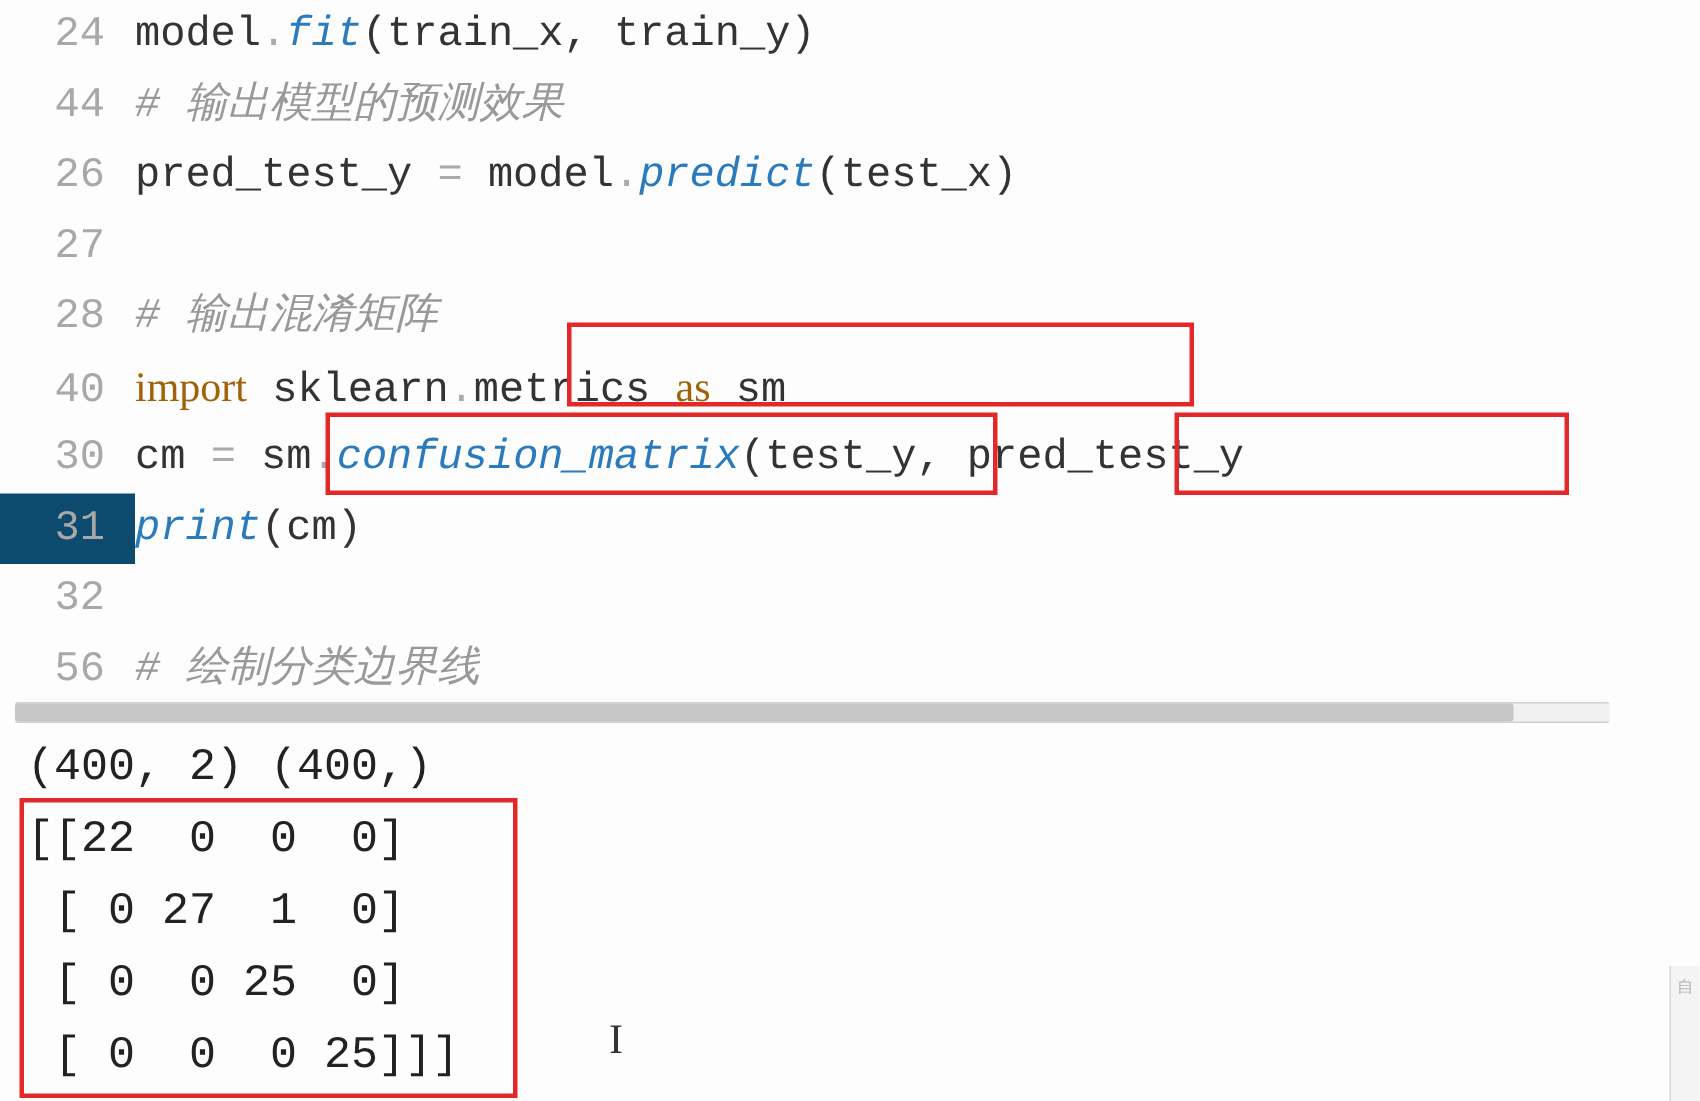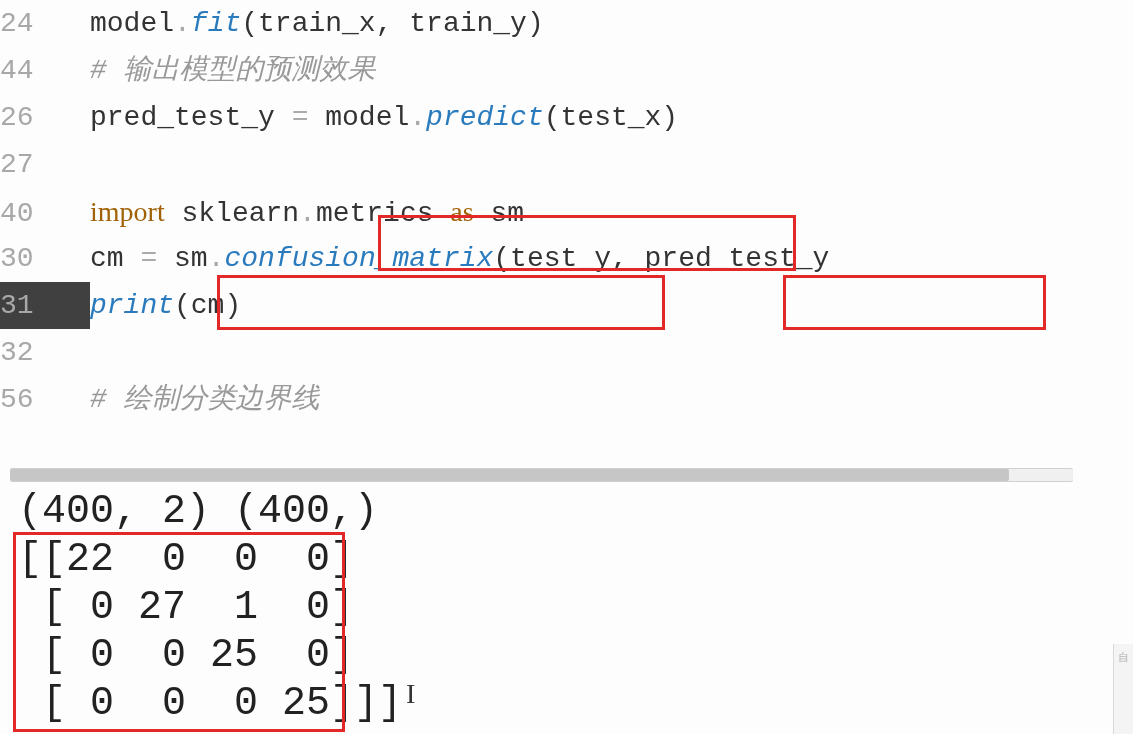--- a/index.html
+++ b/index.html
@@ -19,33 +19,33 @@
     }
     .code-line {
       display: flex;
       align-items: baseline;
       height: 47px;
       line-height: 47px;
       white-space: pre;
     }
     .gutter {
       width: 90px;
-      text-align: left;
+      text-align: right;
       padding-right: 20px;
       color: #a8a8a8;
       font-weight: normal;
       flex-shrink: 0;
     }
     .code-content {
       color: #333;
       flex: 1;
       position: relative;
     }
     .current-line .gutter {
-      background: #404040;
+      background: #0c4a6e;
     }
     .current-line .code-content::before {
       content: "";
       position: absolute;
       left: -20px;
       right: 0;
       top: 0;
       bottom: 0;
       z-index: -1;
     }
@@ -77,21 +77,21 @@
       width: 94%;
       height: 100%;
       background: #c6c6c6;
       border-radius: 2px;
     }
     .output-pane {
       position: absolute;
       top: 488px;
       left: 18px;
       right: 3px;
-      font-size: 40px;
+      font-size: 30px;
       line-height: 48px;
       white-space: pre;
       color: #222;
     }
     .text-cursor {
       position: absolute;
       width: 2px;
       height: 30px;
       background: #333;
     }
@@ -119,20 +119,21 @@
     }
   </style>
 </head>
 <body>
 
 <div class="editor-pane" id="editor">
     <div class="code-line"><div class="gutter">24</div><div class="code-content"><span class="cn">model</span><span class="op">.</span><span class="fn">fit</span><span class="cn">(train_x, train_y)</span></div></div>
     <div class="code-line"><div class="gutter">44</div><div class="code-content"><span class="comment"># 输出模型的预测效果</span></div></div>
     <div class="code-line"><div class="gutter">26</div><div class="code-content"><span class="cn">pred_test_y </span><span class="op">=</span><span class="cn"> model</span><span class="op">.</span><span class="fn">predict</span><span class="cn">(test_x)</span></div></div>
     <div class="code-line"><div class="gutter">27</div><div class="code-content"></div></div>
+    <div class="code-line"><div class="gutter">28</div><div class="code-content"><span class="comment"># 输出混淆矩阵</span></div></div>
     <div class="code-line"><div class="gutter">40</div><div class="code-content"><span class="kw">import</span><span class="cn"> sklearn</span><span class="op">.</span><span class="cn">metrics </span><span class="kw">as</span><span class="cn"> sm</span></div></div>
     <div class="code-line"><div class="gutter">30</div><div class="code-content"><span class="cn">cm </span><span class="op">=</span><span class="cn"> sm</span><span class="op">.</span><span class="fn">confusion_matrix</span><span class="cn">(test_y, pred_test_y</span></div></div>
     <div class="code-line current-line"><div class="gutter">31</div><div class="code-content"><span class="fn">print</span><span class="cn">(cm)</span></div></div>
     <div class="code-line"><div class="gutter">32</div><div class="code-content"></div></div>
     <div class="code-line"><div class="gutter">56</div><div class="code-content"><span class="comment"># 绘制分类边界线</span></div></div>
   </div>
 
 <div class="scrollbar-h">
   <div class="thumb"></div>
 </div>

